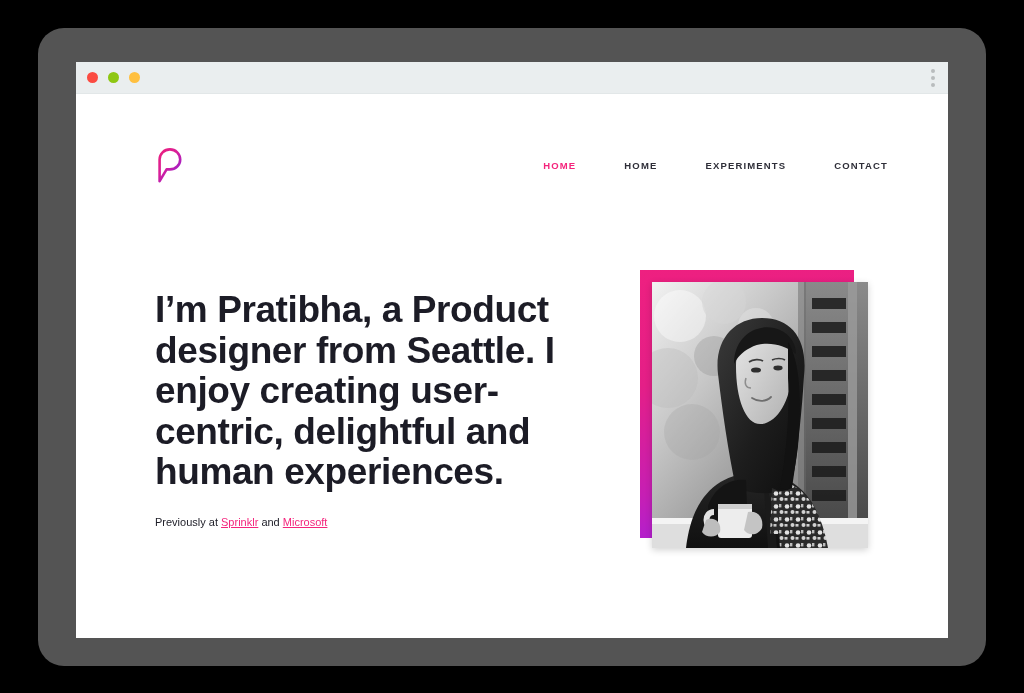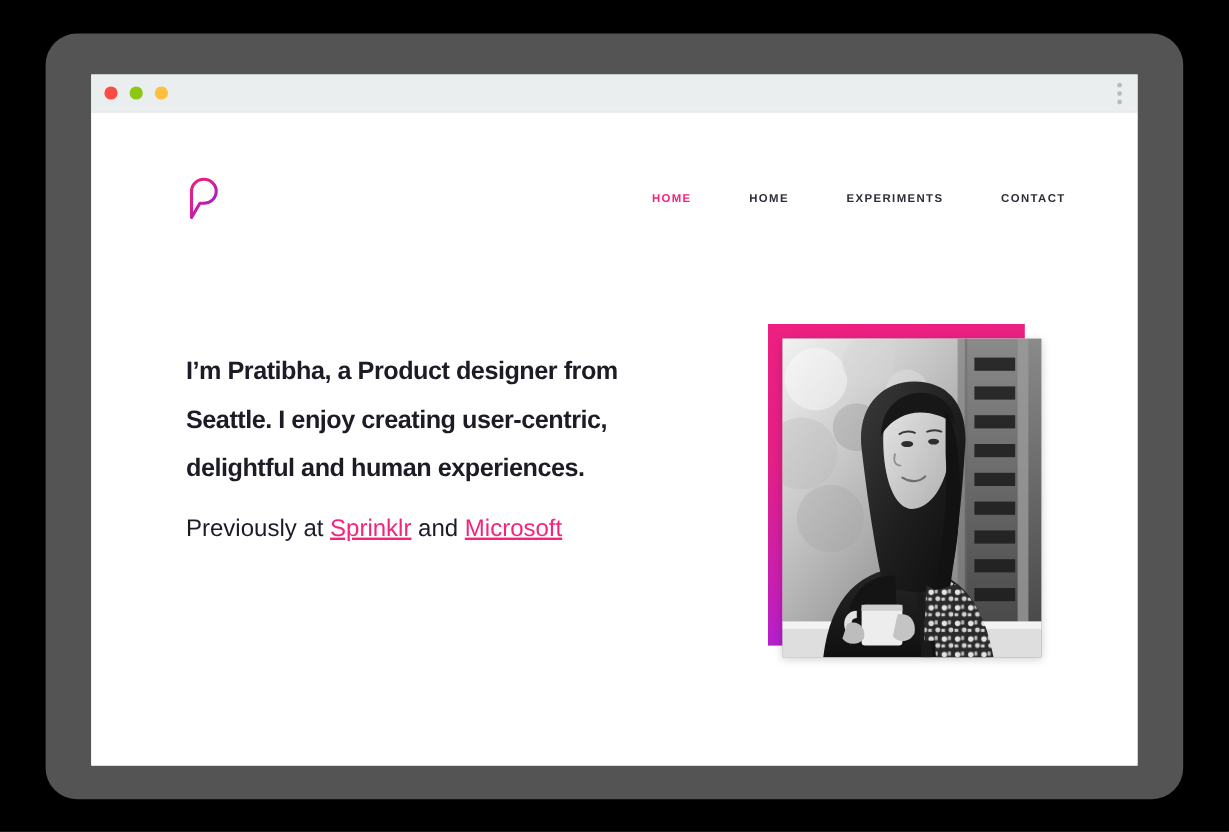--- a/index.html
+++ b/index.html
@@ -128,29 +128,29 @@
     width: 872px;
   }
   .hero-copy {
     position: absolute;
     left: 79px;
     top: 78px;
     width: 430px;
   }
   .headline {
     margin: 0;
-    font-size: 21px;
+    font-size: 37px;
     line-height: 40.5px;
     font-weight: bold;
     letter-spacing: -0.4px;
     color: #1c1c26;
   }
   .subline {
     margin: 19px 0 0 0;
-    font-size: 20px;
+    font-size: 11px;
     line-height: 20px;
     color: #1c1c26;
   }
   .subline .accent { color: #f4247c; }
 
   
   .portrait {
     position: absolute;
     left: 564px;
     top: 58px;

